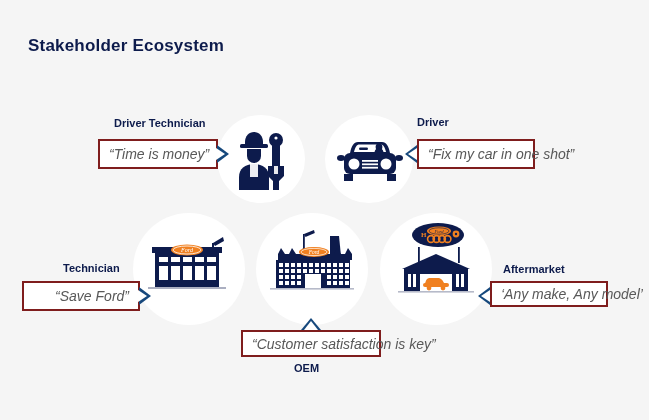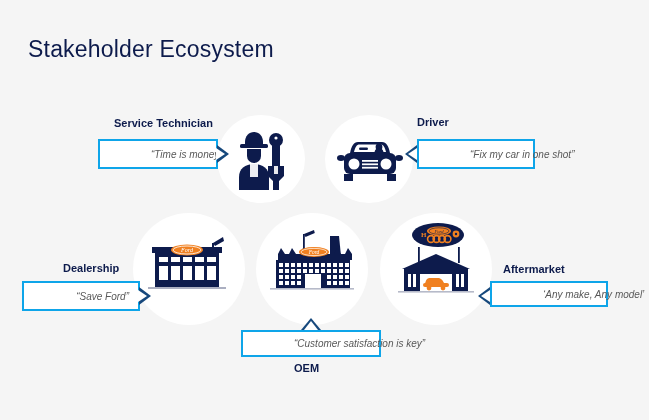--- a/index.html
+++ b/index.html
@@ -7,46 +7,45 @@
     width:649px;height:420px;
     background:#f5f5f5;
     font-family:"Liberation Sans", sans-serif;
     overflow:hidden;
     position:relative;
   }
   .canvas{position:absolute;inset:0;}
 
   .page-title{
     position:absolute;left:28px;top:36px;
-    font-size:23px;font-weight:normal;color:#0d1b4c;
+    font-size:17px;font-weight:bold;color:#0d1b4c;
     letter-spacing:.2px;
   }
 
   
   .circle{
     position:absolute;border-radius:50%;
     background:#ffffff;
   }
 
   
   .node-label{
     position:absolute;font-size:11px;font-weight:bold;color:#0d1b4c;
     white-space:nowrap;
   }
 
   
   .bubble{
     position:absolute;
     background:#ffffff;
-    border:2px solid #0ea5e9;
+    border:2px solid #7f1d1d;
     box-sizing:border-box;
     display:flex;align-items:center;
-    font-size:10px;font-style:italic;color:#585858;
+    font-size:14px;font-style:italic;color:#585858;
     white-space:nowrap;
-    padding-left:42px;
   }
   .bubble .txt{width:100%;padding:0 9px;}
   .bubble.right-align .txt{text-align:right;}
   .bubble.center-align .txt{text-align:center;}
 
   
   .tail{position:absolute;width:0;height:0;}
 
   
   .tail-r-b{border-top:9px solid transparent;border-bottom:9px solid transparent;border-left:12px solid #16487c;}
@@ -236,23 +235,23 @@
         <g fill="#f08020">
           <path d="M33 63c.8-4 2-6 5-6h8c3 0 5 2.6 6.5 6z"></path>
           <rect x="31" y="62" width="26" height="4" rx="2"></rect>
           <circle cx="37" cy="67" r="2.4"></circle>
           <circle cx="51" cy="67" r="2.4"></circle>
         </g>
       </g>
     </svg>
   </div>
 
-  <div class="node-label" style="left:114px;top:117px;">Service Technician</div>
+  <div class="node-label" style="left:114px;top:117px;">Driver Technician</div>
   <div class="node-label" style="left:417px;top:116px;">Driver</div>
-  <div class="node-label" style="left:63px;top:262px;">Dealership</div>
+  <div class="node-label" style="left:63px;top:262px;">Technician</div>
   <div class="node-label" style="left:294px;top:362px;">OEM</div>
   <div class="node-label" style="left:503px;top:263px;">Aftermarket</div>
 
   <div class="bubble right-align" style="left:98px;top:139px;width:120px;height:30px;">
     <span class="txt">“Time is money”</span>
   </div>
   <div class="tail tail-r-b" style="left:217px;top:145px;"></div>
   <div class="tail tail-r-f" style="left:216px;top:148px;"></div>
 
   <div class="bubble center-align" style="left:417px;top:139px;width:118px;height:30px;align-items:center;">

